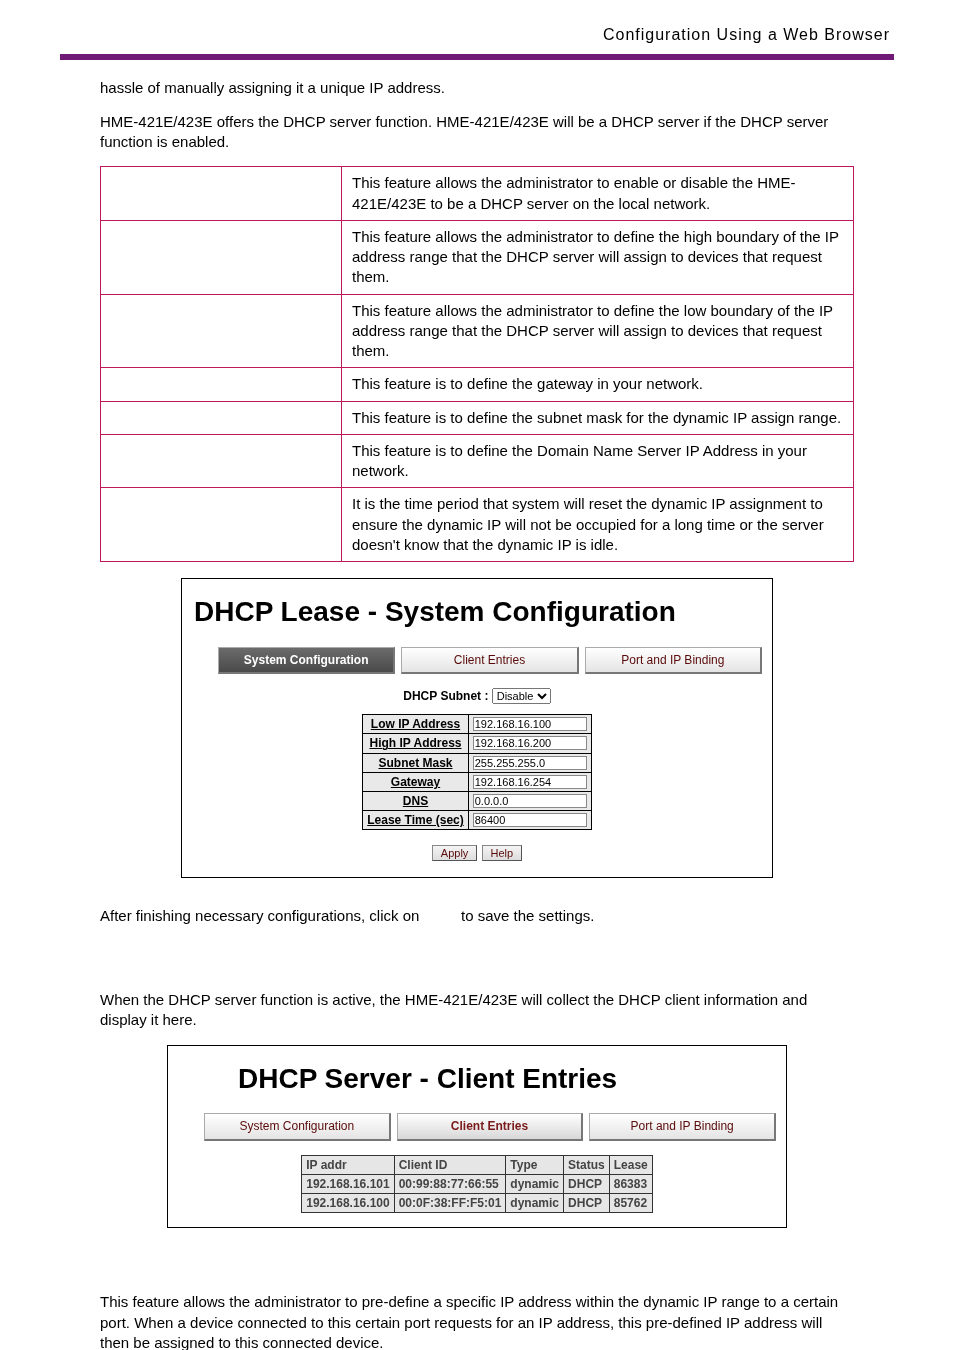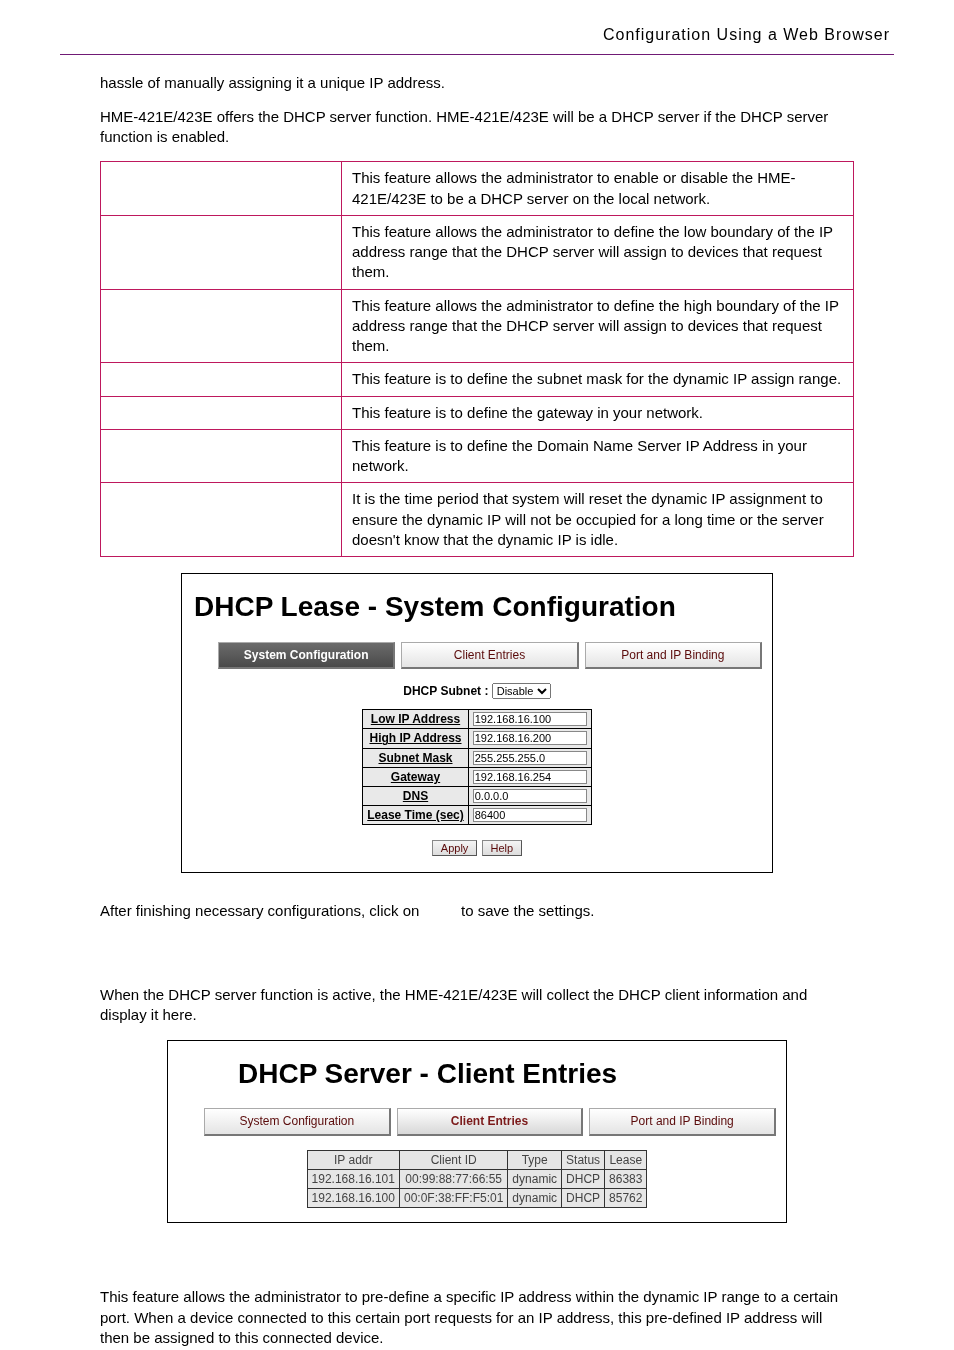--- a/index.html
+++ b/index.html
@@ -12,21 +12,21 @@
     line-height: 1.35;
   }
   .page {
     padding: 20px 60px 40px 60px;
   }
   .header-line {
     text-align: right;
     font-size: 16px;
     letter-spacing: 1px;
     padding: 4px 4px 8px 0;
-    border-bottom: 1px solid #701a75;
+    border-bottom: 6px solid #701a75;
     margin-bottom: 18px;
   }
   .para {
     margin: 6px 40px 14px 40px;
   }
   table.feat {
     border-collapse: collapse;
     width: calc(100% - 80px);
     margin: 0 40px 16px 40px;
   }
@@ -101,22 +101,22 @@
     font-size:11px; background: linear-gradient(#f4f4f4,#ddd);
     border:1px solid #888; border-right-color:#555; border-bottom-color:#555;
     padding:1px 8px; color:#5a0a0a; cursor:pointer;
   }
   table.client {
     margin: 8px auto 14px auto;
     border-collapse: collapse;
     font-size: 12px;
   }
   table.client th, table.client td {
-    border:1px solid #333; padding:1px 4px; font-weight:normal;
-    background:#e6e6e6; font-size:12px; text-align:center; color:#444;
+    border:1px solid #333; padding:1px 4px; font-weight:bold;
+    background:#e6e6e6; font-size:12px; text-align:left; color:#444;
   }
   .sub-h { font-weight:bold; margin: 36px 40px 8px 40px; }
 </style>
 </head>
 <body>
 
 <div class="page">
 
   <div class="header-line">Configuration Using a Web Browser</div>
 
@@ -124,33 +124,33 @@
   <div class="para">HME-421E/423E offers the DHCP server function. HME-421E/423E will be a DHCP server if the DHCP server function is enabled.</div>
 
   <table class="feat">
     <tbody>
         <tr>
           <td class="label"></td>
           <td>This feature allows the administrator to enable or disable the HME-421E/423E to be a DHCP server on the local network.</td>
         </tr>
     <tr>
           <td class="label"></td>
+          <td>This feature allows the administrator to define the high boundary of the IP address range that the DHCP server will assign to devices that request them.</td>
+        </tr>
+    <tr>
+          <td class="label"></td>
           <td>This feature allows the administrator to define the low boundary of the IP address range that the DHCP server will assign to devices that request them.</td>
         </tr>
     <tr>
           <td class="label"></td>
-          <td>This feature allows the administrator to define the high boundary of the IP address range that the DHCP server will assign to devices that request them.</td>
+          <td>This feature is to define the gateway in your network.</td>
         </tr>
     <tr>
           <td class="label"></td>
           <td>This feature is to define the subnet mask for the dynamic IP assign range.</td>
-        </tr>
-    <tr>
-          <td class="label"></td>
-          <td>This feature is to define the gateway in your network.</td>
         </tr>
     <tr>
           <td class="label"></td>
           <td>This feature is to define the Domain Name Server IP Address in your network.</td>
         </tr>
     <tr>
           <td class="label"></td>
           <td>It is the time period that system will reset the dynamic IP assignment to ensure the dynamic IP will not be occupied for a long time or the server doesn't know that the dynamic IP is idle.</td>
         </tr>
   </tbody>

